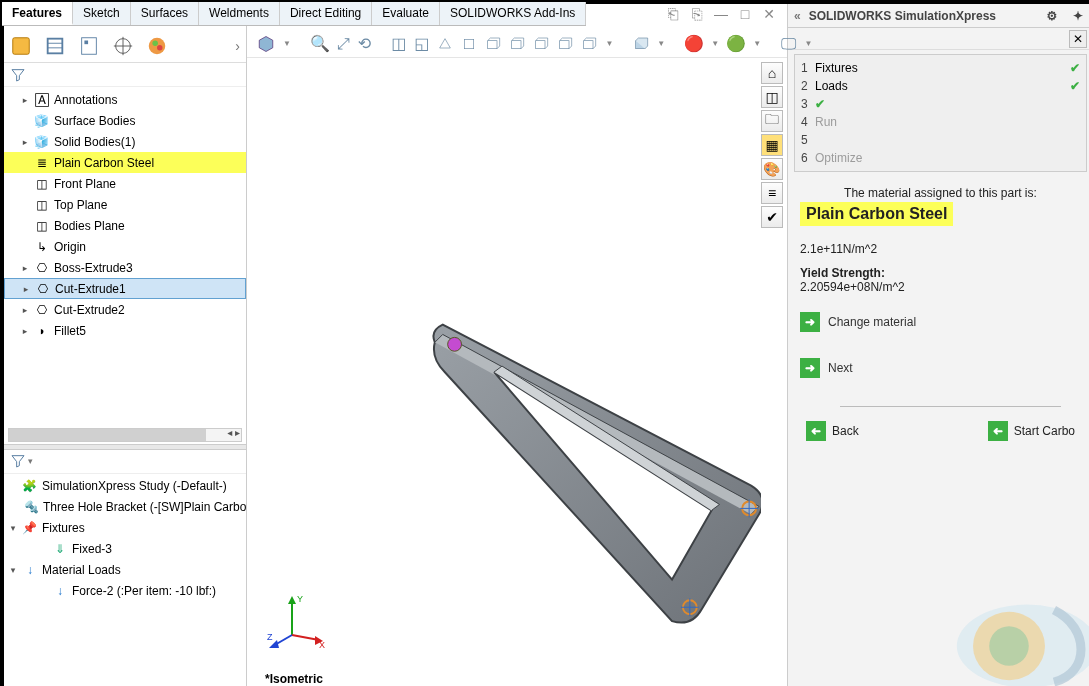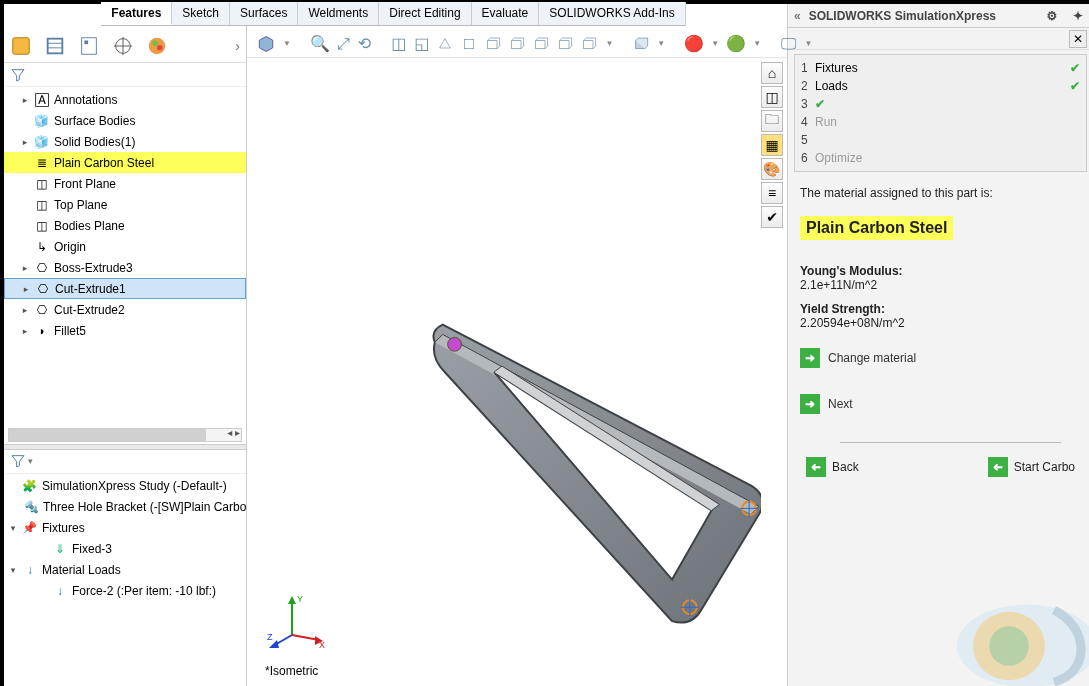--- a/index.html
+++ b/index.html
@@ -4,21 +4,21 @@
 <style>
 * { box-sizing: border-box; margin: 0; padding: 0; font-family: "Segoe UI", Tahoma, sans-serif; }
 html, body { width: 1089px; height: 686px; overflow: hidden; background: #fff; border: 2px solid #000; }
 .main-grid { display: grid; grid-template-columns: 243px 540px 306px; grid-template-rows: 100%; height: 100%; }
 
 
 .left-col { display: flex; flex-direction: column; border-right: 1px solid #ccc; }
 .tab-strip { height: 24px; display: flex; background: #e9e9e9; border-bottom: 1px solid #bbb; font-size: 12px; }
 .tab-strip .tab { padding: 4px 10px; border-right: 1px solid #ccc; background: #edf3f8; cursor: pointer; white-space: nowrap; }
 .tab-strip .tab.active { background: #fff; font-weight: bold; border-bottom: 2px solid #fff; }
-.tab-strip-wrapper { width: 783px; position: absolute; top: 2px; left: 2px; display: flex; align-items: center; flex-direction: column; }
+.tab-strip-wrapper { width: 783px; position: absolute; top: 2px; left: 2px; display: flex; align-items: center; }
 .winctrls { margin-left: auto; display: flex; gap: 8px; padding: 2px 8px; }
 .winctrls span { width: 16px; height: 16px; display: inline-flex; align-items: center; justify-content: center; color: #888; font-size: 14px; cursor: pointer; }
 
 .icon-row { height: 34px; display: flex; align-items: center; gap: 12px; padding: 4px 6px; border-bottom: 1px solid #ddd; margin-top: 25px;}
 .icon-row svg { width: 22px; height: 22px; }
 .icon-row .chev { margin-left: auto; color: #777; font-size: 14px; }
 .filter-bar { height: 24px; display: flex; align-items: center; padding: 2px 6px; border-bottom: 1px solid #eee; }
 
 .tree { flex: 1 1 auto; overflow-y: auto; font-size: 12px; padding: 2px 0; }
 .tree-row { display: flex; align-items: center; height: 21px; padding-left: 4px; gap: 4px; cursor: pointer; white-space: nowrap; }
@@ -37,41 +37,41 @@
 .center-col { position: relative; background: #fff; margin-top: 26px; }
 .top-toolbar { height: 28px; display: flex; align-items: center; gap: 8px; padding: 2px 10px; border-bottom: 1px solid #e5e5e5; color: #6b7d90; }
 .top-toolbar .tb-icon { width: 18px; height: 18px; display: inline-flex; align-items: center; justify-content: center; color: #6c8ba5; cursor: pointer; }
 .top-toolbar .sep { width: 1px; height: 18px; background: #ddd; margin: 0 2px; }
 
 .right-strip { position: absolute; right: 2px; top: 32px; width: 24px; display: flex; flex-direction: column; gap: 2px; }
 .right-strip .rs-btn { width: 22px; height: 22px; border: 1px solid #bbb; background: linear-gradient(#fdfdfd,#ebebeb); display:flex; align-items:center; justify-content:center; font-size:14px; cursor:pointer; }
 
 .viewport { position: absolute; left: 0; right: 26px; top: 28px; bottom: 0; }
 .triad { position: absolute; left: 20px; bottom: 36px; }
-.view-label { position: absolute; left: 18px; bottom: 8px; font-size: 12px; font-weight: normal; }
+.view-label { position: absolute; left: 18px; bottom: 0; font-size: 12px; font-weight: bold; }
 
 
 .right-col { display: flex; flex-direction: column; background: #f3f3f3; border-left: 1px solid #ccc; }
 .sim-head { height: 24px; display: flex; align-items: center; gap: 8px; padding: 0 6px; font-size: 12px; font-weight: bold; color: #444; border-bottom: 1px solid #ccc; }
 .sim-head .chevl { color: #777; font-size: 12px; cursor:pointer; }
 .sim-head .title { flex: 1; }
 .sim-head .gear, .sim-head .pin { width: 18px; cursor:pointer; text-align: center; }
 .sim-subhead { height: 22px; display: flex; justify-content: flex-end; align-items: center; padding: 0 6px; border-bottom: 1px solid #ddd; }
 .sim-subhead .x { width:18px; height:18px; border:1px solid #bbb; background:#eee; display:inline-flex; align-items:center; justify-content:center; font-size:12px; cursor:pointer;}
 
 .steps { background: #efefef; border: 1px solid #ccc; margin: 4px 6px; padding: 4px 6px; font-size: 12px; }
 .step { display: flex; align-items: center; height: 18px; }
 .step .num { width: 14px; color: #444; }
 .step .lbl { flex: 1; }
 .step .chk { color: #3cb043; font-weight: bold; }
 .step.current .lbl { font-weight: bold; }
 .step.disabled { color: #9c9c9c; }
 
 .sim-body { padding: 10px 12px; font-size: 12px; color: #222; flex: 1; position: relative; }
-.sim-body .hint { margin-bottom: 16px; }
+.sim-body .hint { margin-bottom: 2px; text-align: center; }
 .mat-name { display: inline-block; background: #fcff59; font-size: 16px; font-weight: bold; padding: 3px 6px; margin-bottom: 16px; }
 .prop-label { font-weight: bold; margin-top: 8px; }
 .prop-val { margin-bottom: 10px; }
 .action-row { display: flex; align-items: center; gap: 8px; margin-top: 18px; cursor: pointer; color: #333; }
 .arrow-btn { width: 20px; height: 20px; background: #3cb043; display:inline-flex; align-items:center; justify-content:center; color:#fff; font-weight:bold;}
 .divider { border-top: 1px solid #bbb; margin: 28px 20px 14px 40px; }
 .nav-row { display: flex; justify-content: space-between; padding: 0 6px; }
 .nav-btn { display: flex; align-items: center; gap: 6px; cursor: pointer; }
 .sim-bg { position: absolute; right: -6px; bottom: -6px; width: 180px; height: 110px; opacity: 0.55; }
 </style>
@@ -402,21 +402,20 @@
         </div>
         <div class="step disabled">
           <span class="num">6</span>
           <span class="lbl">Optimize</span>
         </div>
       </div>
 
     <div class="sim-body">
       <div class="hint">The material assigned to this part is:</div>
       <div class="mat-name">Plain Carbon Steel</div>
-      <div class="prop-label">Young's Modulus:</div>
       <div class="prop-val">2.1e+11N/m^2</div>
       <div class="prop-label">Yield Strength:</div>
       <div class="prop-val">2.20594e+08N/m^2</div>
 
       <div class="action-row">
         <span class="arrow-btn">➜</span>
         <span>Change material</span>
       </div>
       <div class="action-row" style="margin-top:26px">
         <span class="arrow-btn">➜</span>

